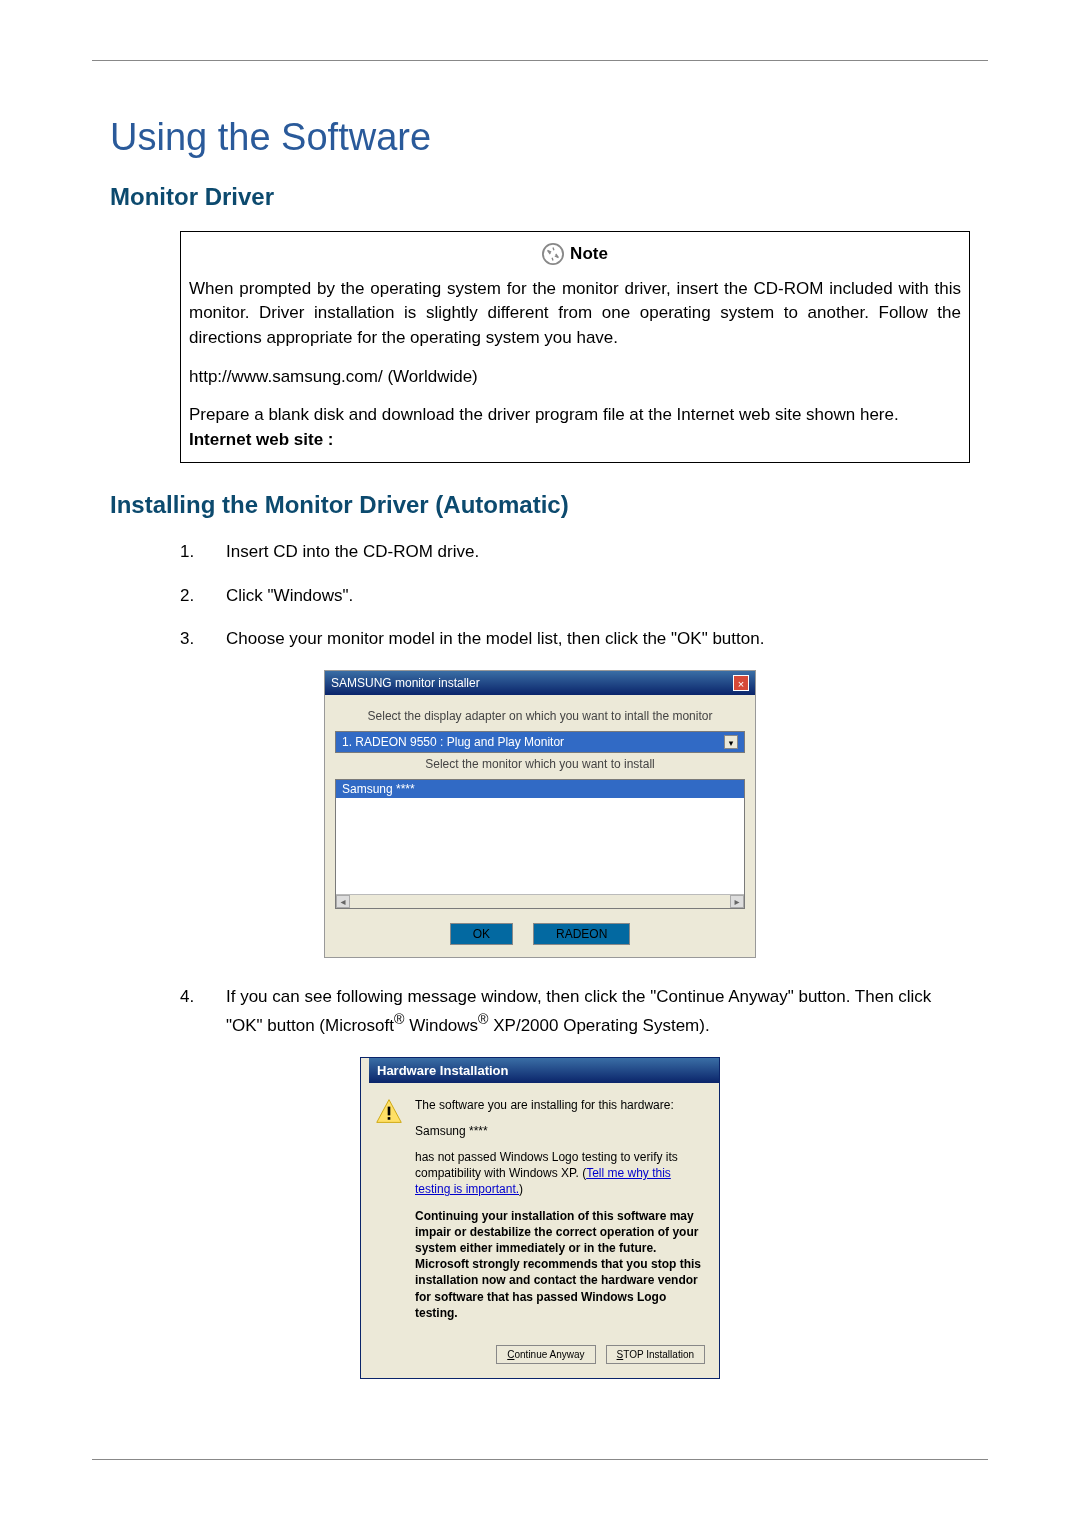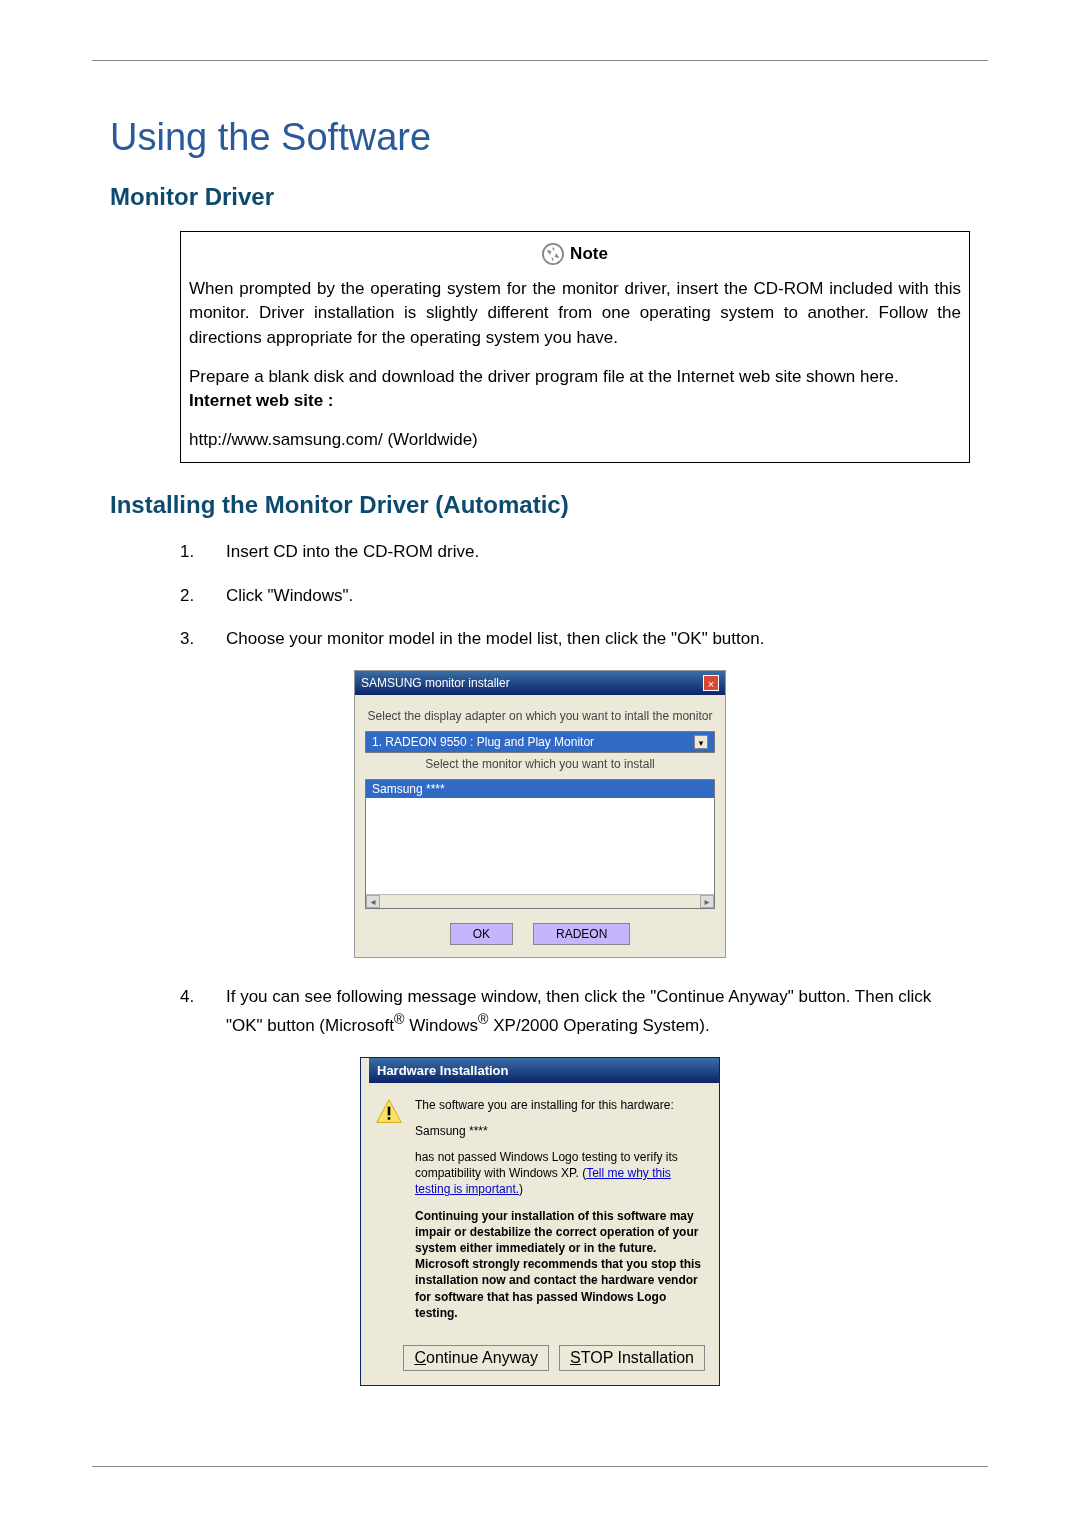--- a/index.html
+++ b/index.html
@@ -64,21 +64,21 @@
       line-height: 1.5;
     }
     ol.steps li {
       display: flex;
       gap: 24px;
       margin-bottom: 18px;
     }
     ol.steps li .num { min-width: 22px; }
     
     .samsung-dialog {
-      width: 372px;
+      width: 432px;
       margin: 16px auto 26px auto;
       border: 1px solid #999;
       background: #ece9d8;
       font-family: Tahoma, Arial, sans-serif;
       font-size: 12px;
     }
     .samsung-title {
       background: linear-gradient(#3a6ea5, #0a246a);
       color: #fff;
       padding: 4px 6px;
@@ -146,21 +146,21 @@
       background: #ddd; border: 1px solid #aaa;
     }
     .samsung-buttons {
       display: flex;
       justify-content: center;
       gap: 20px;
       margin-top: 14px;
     }
     .samsung-buttons .btn {
       border: 1px solid #888;
-      background: #c4b5fd;
+      background: #0369a1;
       padding: 3px 22px;
       font-size: 12px;
     }
     
     .hw-dialog {
       width: 360px;
       margin: 18px auto 0 auto;
       border: 1px solid #0a246a;
       background: #ece9d8;
       font-family: Tahoma, Arial, sans-serif;
@@ -191,21 +191,21 @@
     .hw-buttons {
       display: flex;
       justify-content: flex-end;
       gap: 10px;
       padding: 0 14px 14px 14px;
     }
     .hw-buttons .btn {
       border: 1px solid #888;
       background: #ece9d8;
       padding: 3px 10px;
-      font-size: 16px;
+      font-size: 10px;
     }
     .hw-buttons .btn u { text-decoration: underline; }
   </style>
 </head>
 <body>
 
 <div class="top-rule"></div>
 
 <h1>Using the Software</h1>
 
@@ -215,25 +215,25 @@
   <div class="note-header">
     <span class="note-icon">
       <svg viewBox="0 0 24 24" width="22" height="22">
         <circle cx="12" cy="12" r="11" fill="none" stroke="#888" stroke-width="2"></circle>
         <path d="M6 8l3 4M6 8l4 2M18 16l-3-4M18 16l-4-2M12 5l1 3M12 19l-1-3" stroke="#888" stroke-width="1.5" fill="none"></path>
       </svg>
     </span>
     <span class="label">Note</span>
   </div>
   <p>When prompted by the operating system for the monitor driver, insert the CD-ROM included with this monitor. Driver installation is slightly different from one operating system to another. Follow the directions appropriate for the operating system you have.</p>
+  <p>http://www.samsung.com/ (Worldwide)</p>
   <p>
     <span>Prepare a blank disk and download the driver program file at the Internet web site shown here.</span><br>
     <span class="bold">Internet web site :</span>
   </p>
-  <p>http://www.samsung.com/ (Worldwide)</p>
 </div>
 
 <h2 class="section2">Installing the Monitor Driver (Automatic)</h2>
 
 <ol class="steps">
   <li>
     <span class="num">1.</span>
     <span>Insert CD into the CD-ROM drive.</span>
   </li>
   <li>

